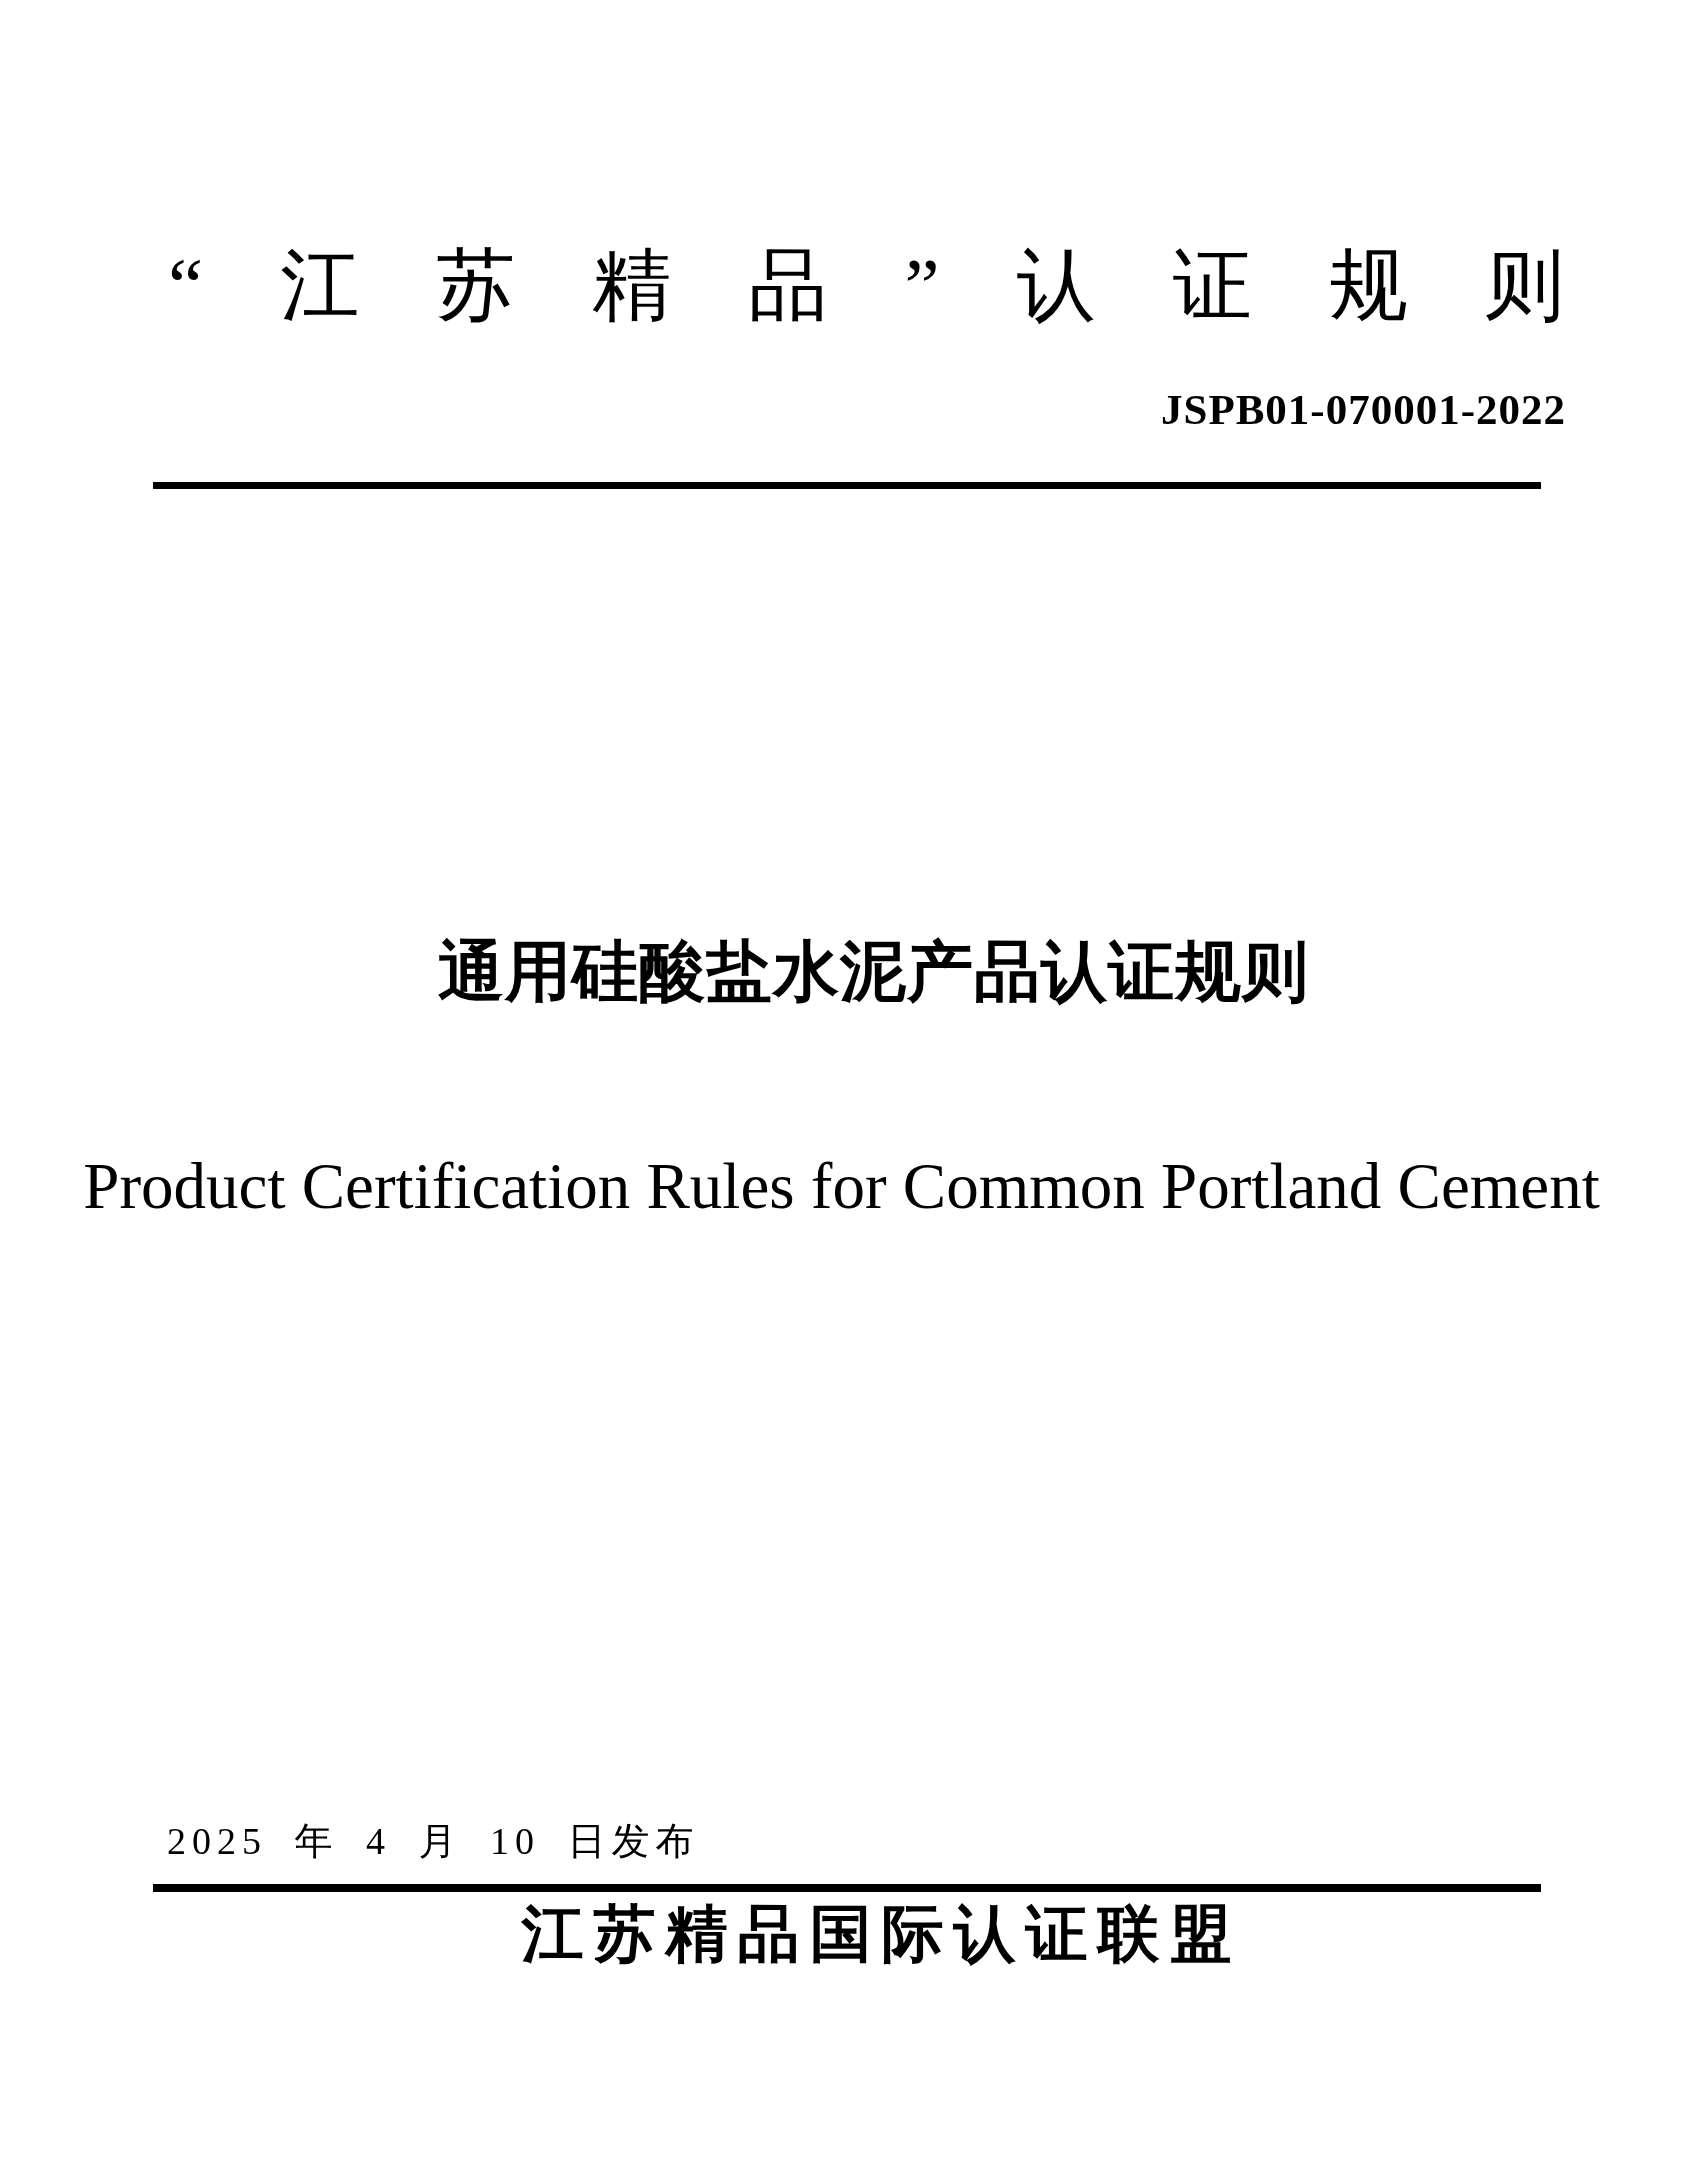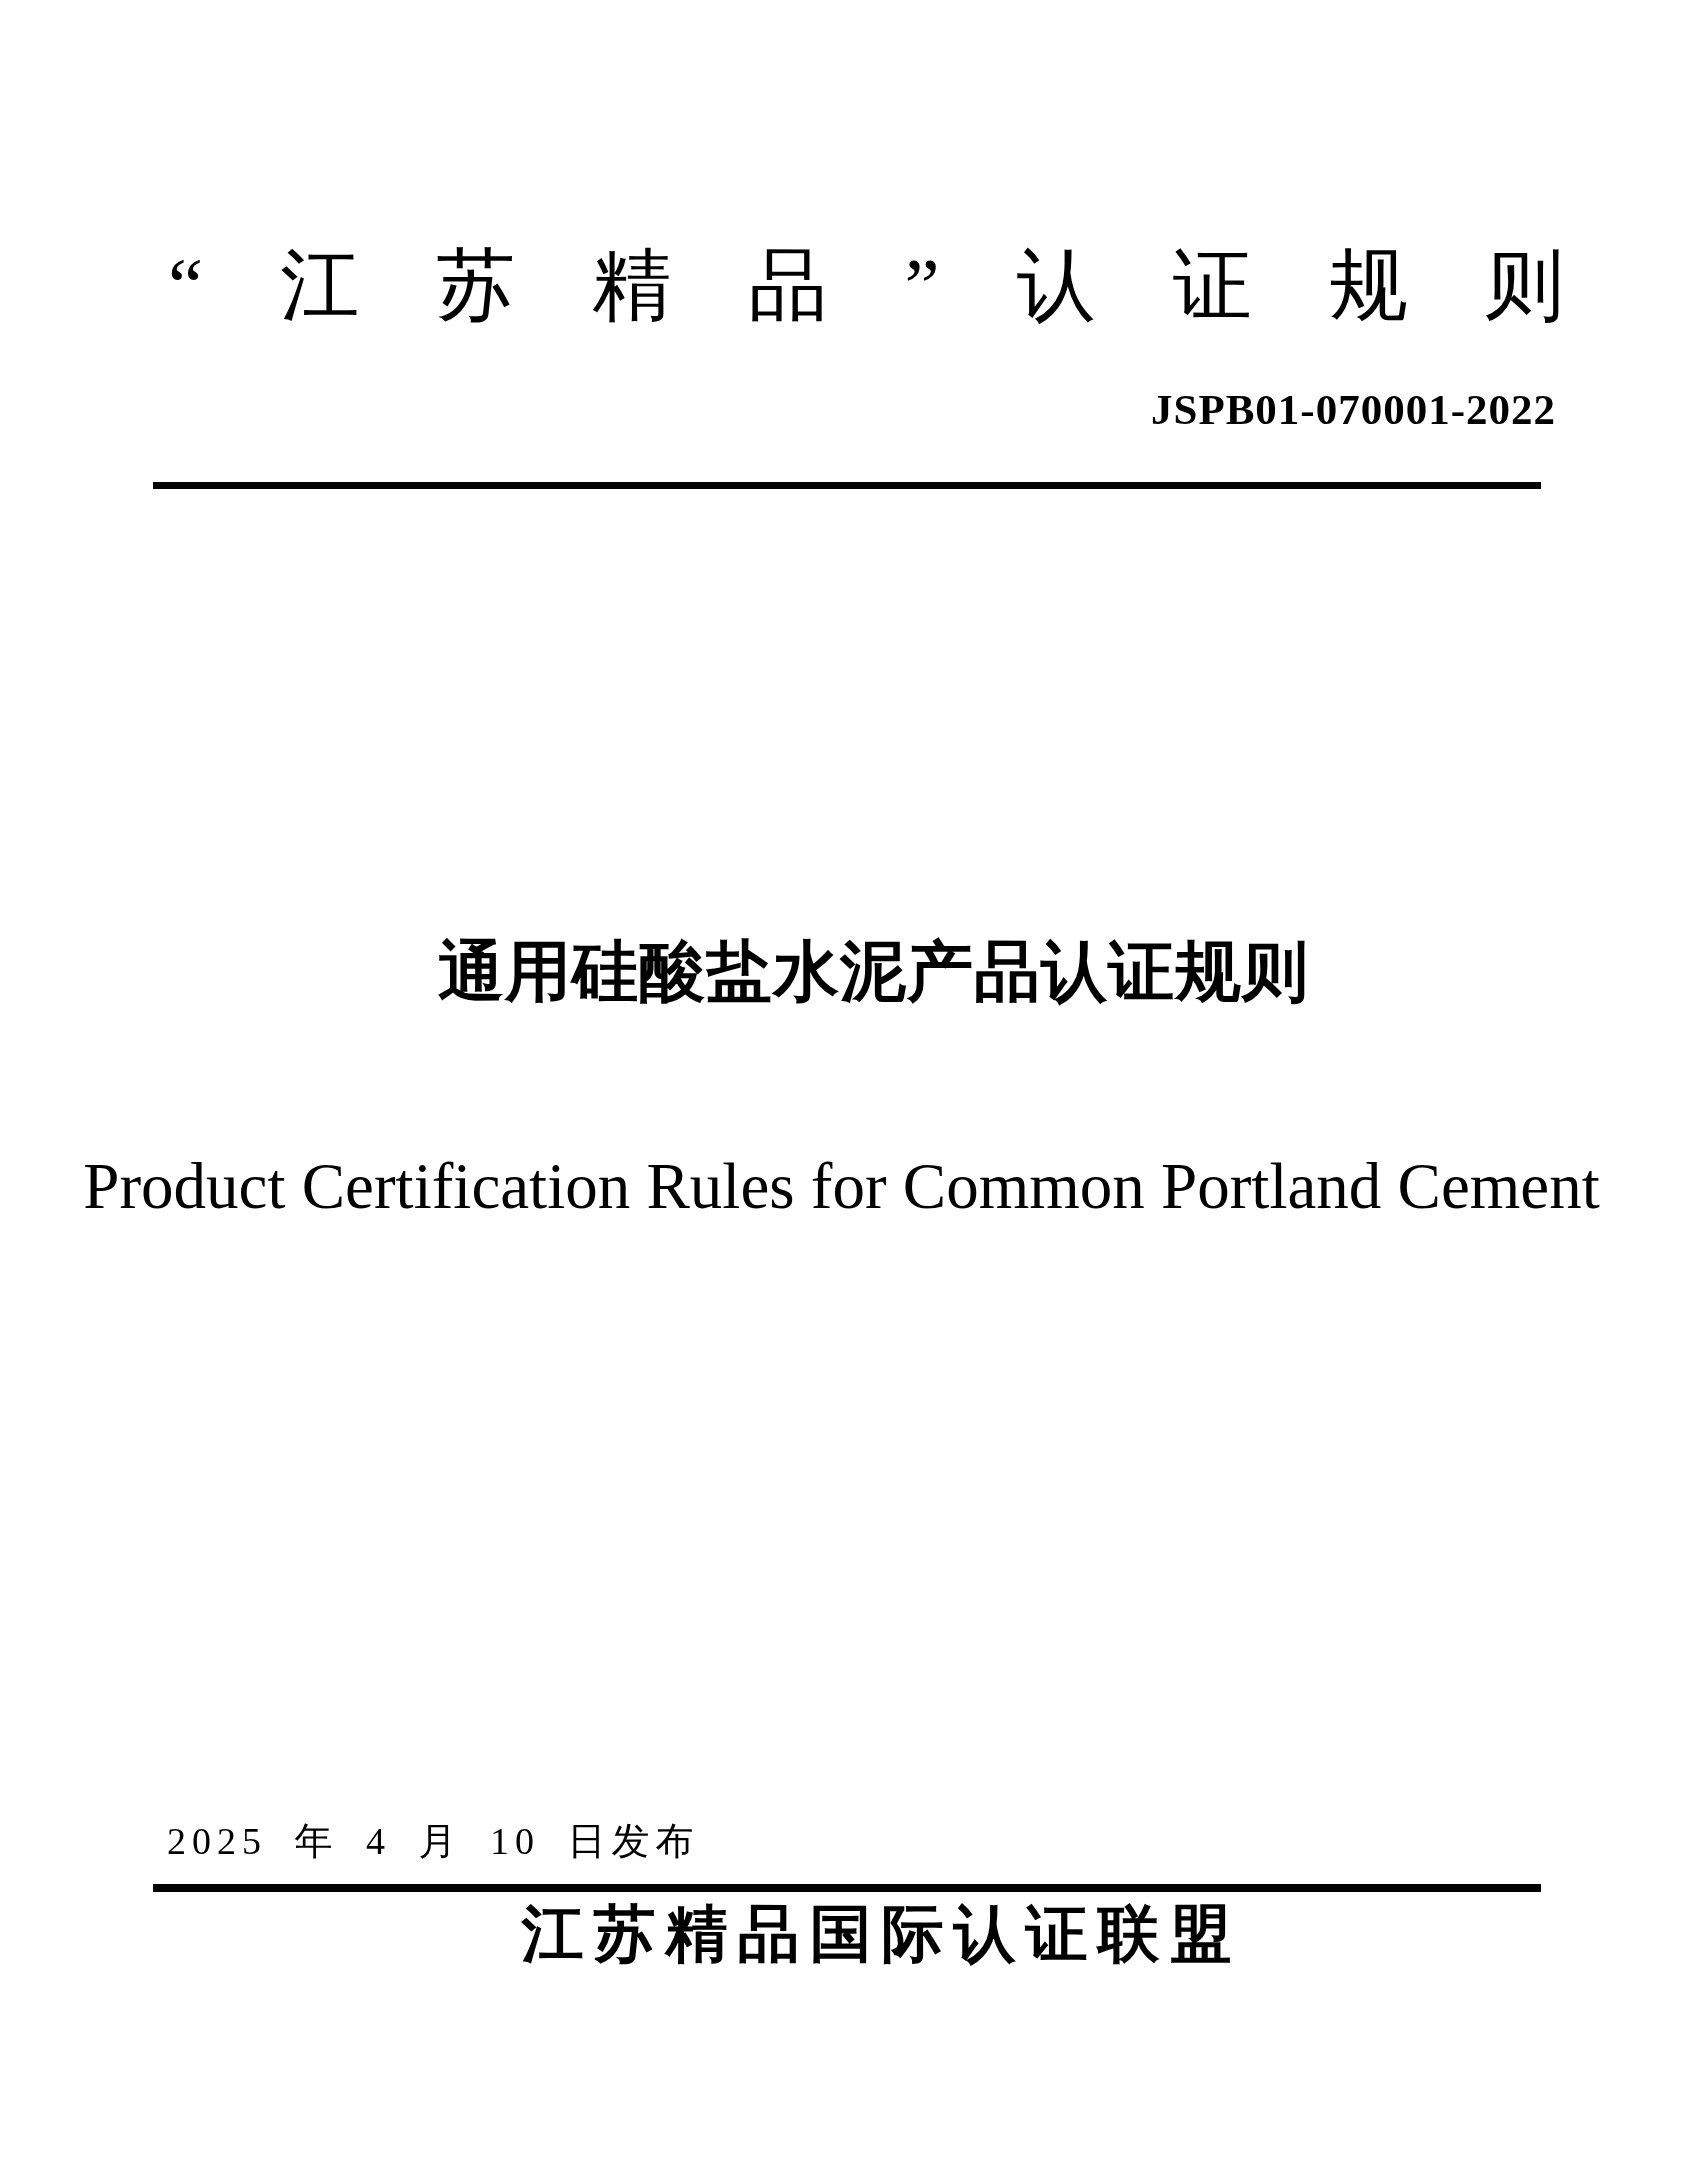--- a/index.html
+++ b/index.html
@@ -27,21 +27,21 @@
     justify-content: space-between;
     align-items: flex-start;
     font-size: 79px;
     line-height: 1;
     font-weight: 400;
   }
   .cover-title .ch { display: inline-block; }
   
   .doc-number {
     position: absolute;
-    right: 127px;
+    right: 117px;
     top: 388px;
     font-size: 43px;
     font-weight: 700;
     letter-spacing: 1px;
     line-height: 1;
   }
   .rule {
     position: absolute;
     left: 153px;
     width: 1388px;

